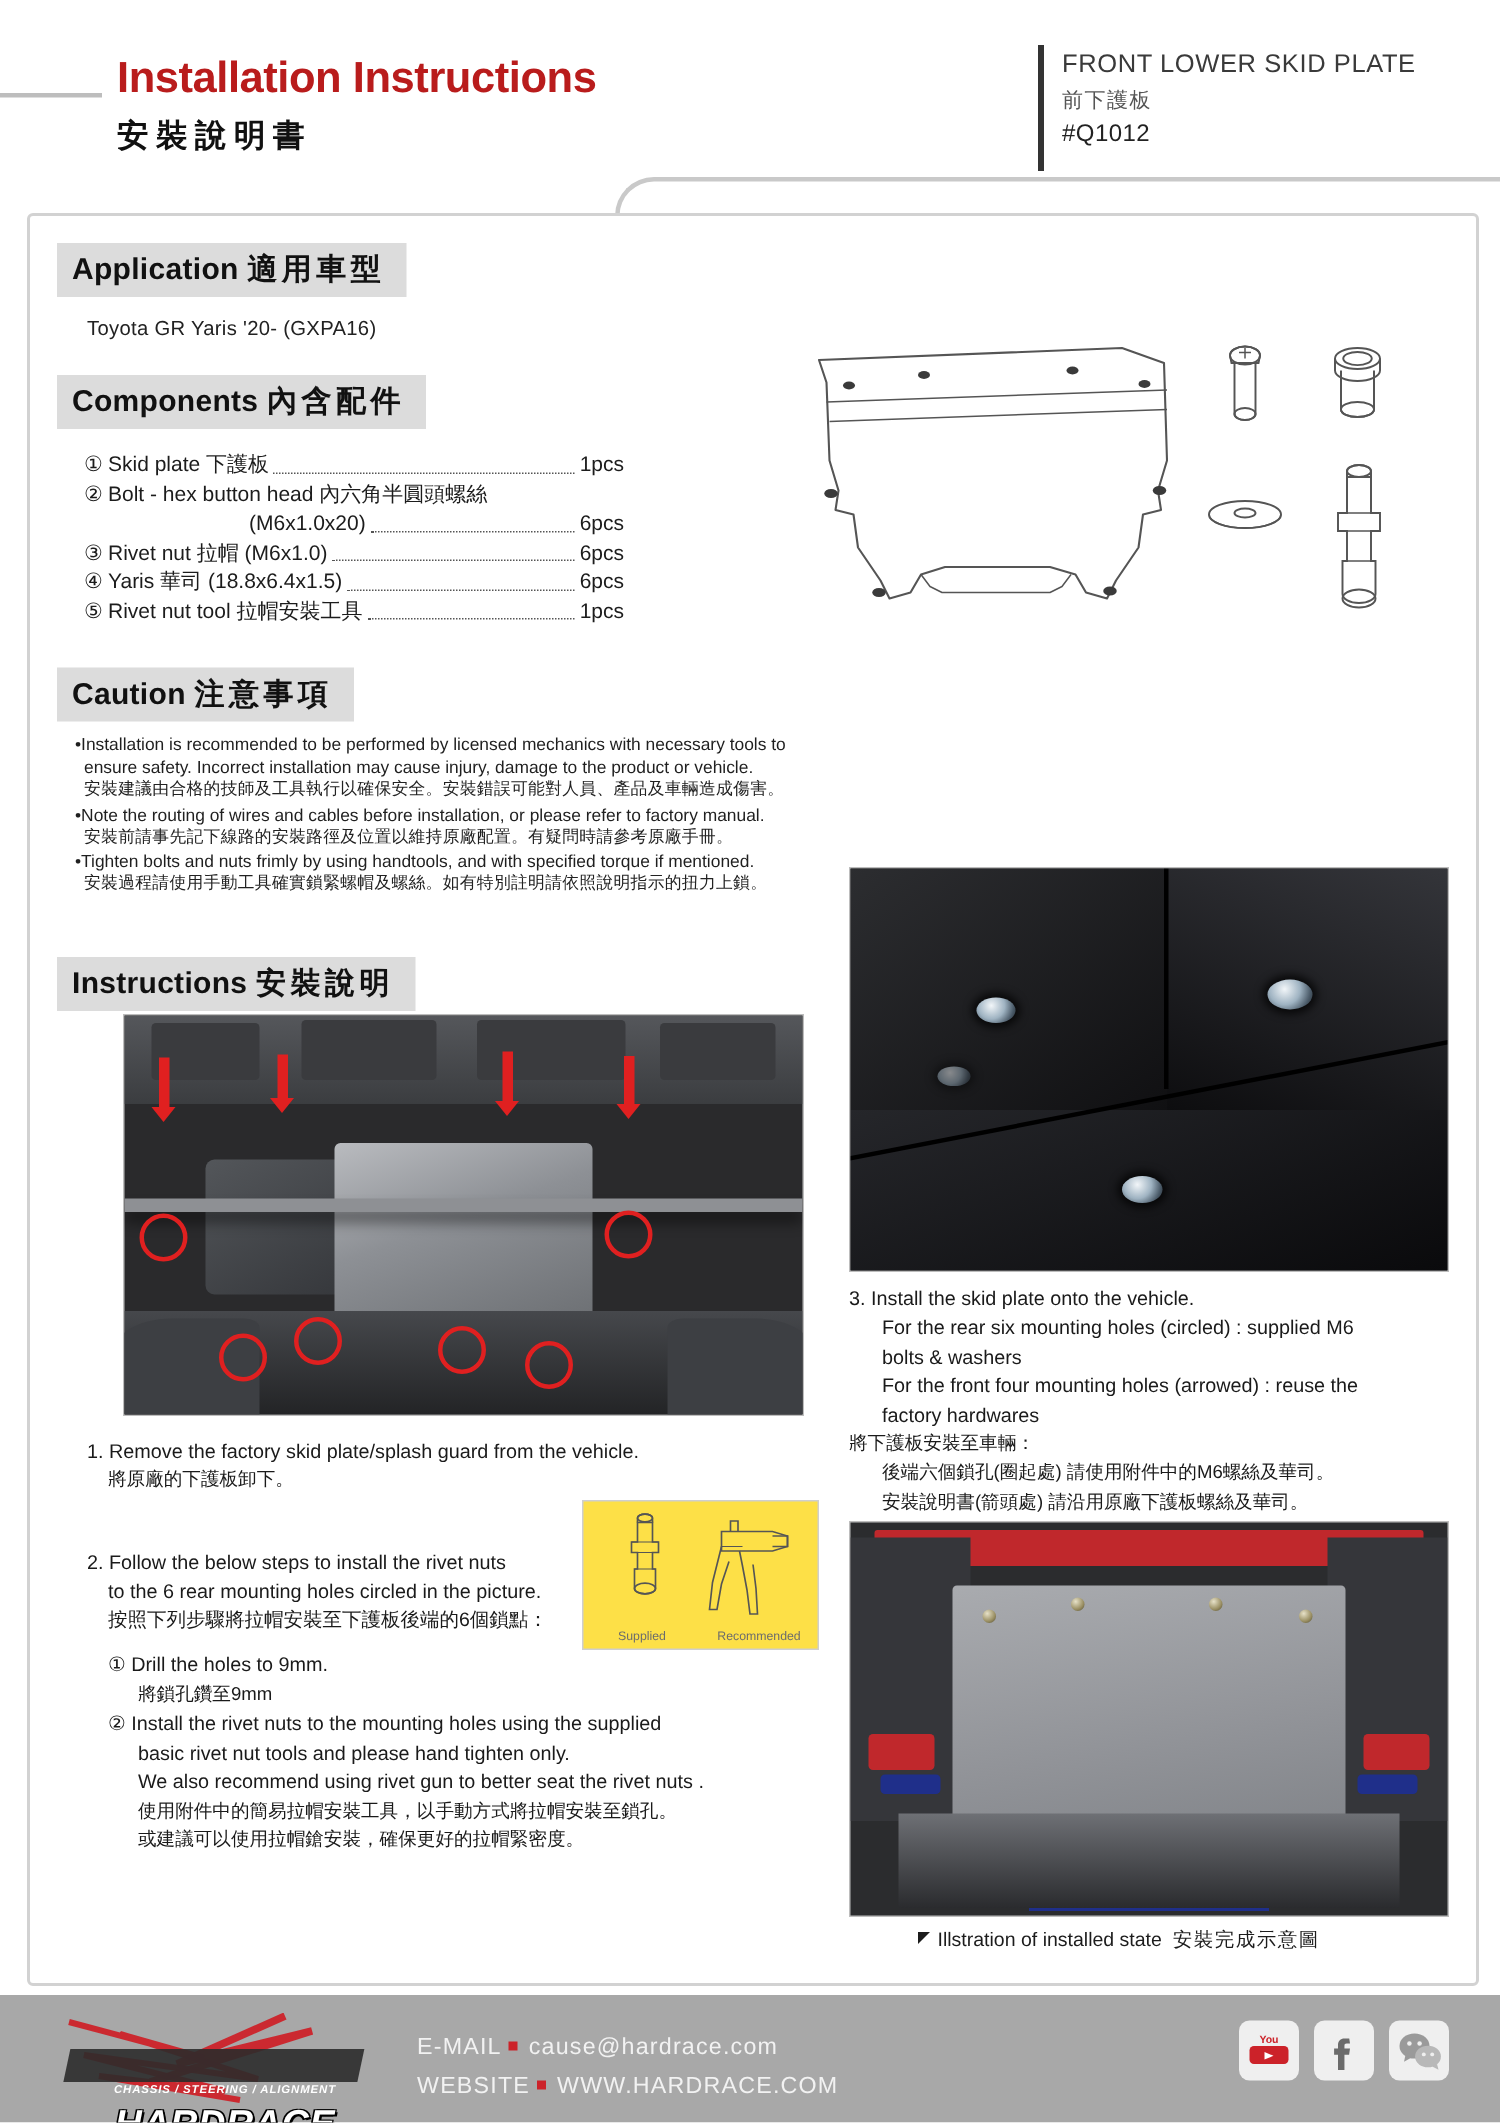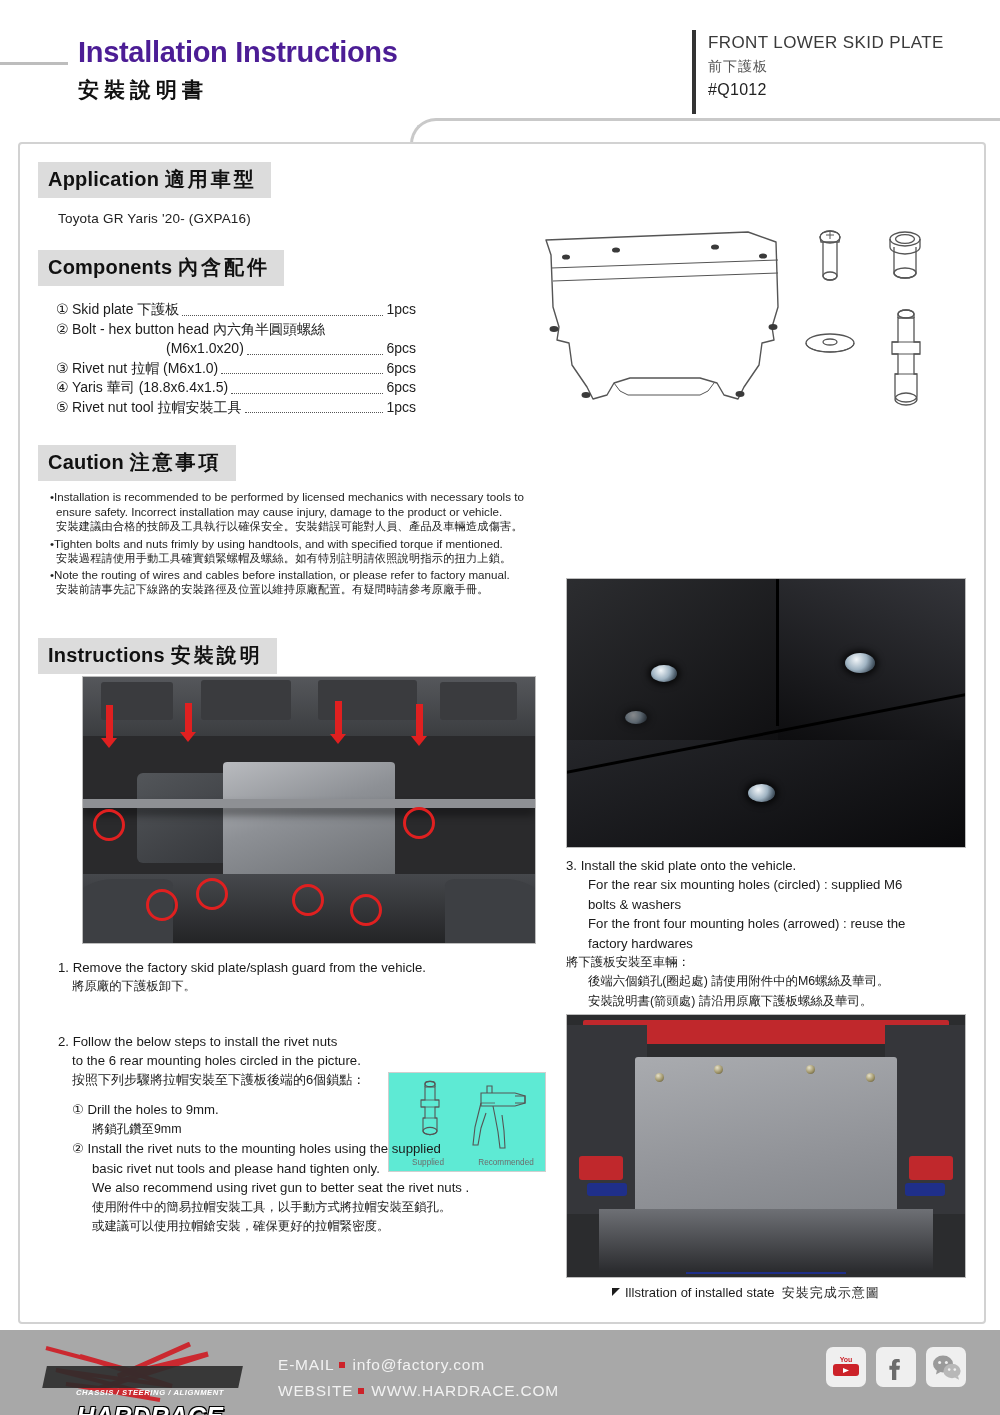--- a/index.html
+++ b/index.html
@@ -4,21 +4,21 @@
 <style>
   html,body{margin:0;padding:0;background:#ffffff;}
   body{
     width:1000px;height:1415px;position:relative;overflow:hidden;
     font-family:"Liberation Sans","DejaVu Sans",sans-serif;
     color:#1a1a1a;
   }
 
   
   #header{position:absolute;left:0;top:0;width:1000px;height:140px;}
-  #title-en{position:absolute;left:78px;top:36px;font-size:29px;font-weight:bold;letter-spacing:-0.3px;color:#4c1d95;}
+  #title-en{position:absolute;left:78px;top:36px;font-size:29px;font-weight:bold;letter-spacing:-0.3px;color:#b91c1c;}
   #title-zh{position:absolute;left:78px;top:76px;font-size:21px;font-weight:bold;letter-spacing:5px;color:#111;}
   #title-rule-left{position:absolute;left:0;top:62px;width:68px;height:3px;background:#bdbdbd;}
   #header-right{position:absolute;left:692px;top:30px;width:300px;padding-left:16px;}
   #header-bar{position:absolute;left:692px;top:30px;width:4px;height:84px;background:#333;}
   .hr-line{font-size:17px;color:#3a3a3a;line-height:1.55;letter-spacing:0.4px;}
   .hr-line.zh{font-size:14px;color:#555;letter-spacing:1px;}
   .hr-line.pn{font-size:16px;color:#222;letter-spacing:0.3px;font-weight:500;}
   #header-curve{position:absolute;left:410px;top:118px;width:590px;height:26px;
       border-top:3px solid #c9c9c9;border-left:3px solid #c9c9c9;border-top-left-radius:26px;}
 
@@ -77,22 +77,22 @@
   .arrow:after{content:"";position:absolute;left:-5px;bottom:-9px;width:0;height:0;
       border-left:8.5px solid transparent;border-right:8.5px solid transparent;border-top:10px solid #e02020;}
 
   #step1{position:absolute;left:58px;top:958px;width:480px;font-size:13.2px;line-height:19px;color:#1a1a1a;}
   #step1 .zh{padding-left:14px;font-size:12.4px;}
 
   #step2{position:absolute;left:58px;top:1032px;width:350px;font-size:13.2px;line-height:19px;color:#1a1a1a;}
   #step2 .l2{padding-left:14px;}
   #step2 .zh{padding-left:14px;font-size:13px;}
 
-  #tool-box{position:absolute;left:388px;top:1072px;width:156px;height:98px;
-      border:1.5px solid #cfcfcf;background:#5eead4;}
+  #tool-box{position:absolute;left:388px;top:1000px;width:156px;height:98px;
+      border:1.5px solid #cfcfcf;background:#fde047;}
   #tool-box .cap{position:absolute;bottom:4px;width:50%;text-align:center;font-size:8.2px;color:#6c6c6c;}
 
   #substeps{position:absolute;left:72px;top:1100px;width:470px;font-size:13.2px;line-height:19.5px;color:#1a1a1a;}
   #substeps .ln{padding-left:20px;text-indent:-20px;}
   #substeps .ind{padding-left:20px;}
   #substeps .zh{padding-left:20px;font-size:12.4px;}
 
   
   #photo2{position:absolute;left:566px;top:578px;width:398px;height:268px;
       background:#0f0f10;border:1px solid #bdbdbd;overflow:hidden;}
@@ -261,26 +261,26 @@
 <div class="sect" id="sect-caution">
   <span>Caution</span>
   <span class="zh">注意事項</span>
 </div>
 <div id="caution-list">
   <div class="caution-item">
     <span class="en">Installation is recommended to be performed by licensed mechanics with necessary tools to ensure safety. Incorrect installation may cause injury, damage to the product or vehicle.</span>
     <span class="zh">安裝建議由合格的技師及工具執行以確保安全。安裝錯誤可能對人員、產品及車輛造成傷害。</span>
   </div>
   <div class="caution-item">
+    <span class="en">Note the routing of wires and cables before installation, or please refer to factory manual.</span>
+    <span class="zh">安裝前請事先記下線路的安裝路徑及位置以維持原廠配置。有疑問時請參考原廠手冊。</span>
+  </div>
+  <div class="caution-item">
     <span class="en">Tighten bolts and nuts frimly by using handtools, and with specified torque if mentioned.</span>
     <span class="zh">安裝過程請使用手動工具確實鎖緊螺帽及螺絲。如有特別註明請依照說明指示的扭力上鎖。</span>
-  </div>
-  <div class="caution-item">
-    <span class="en">Note the routing of wires and cables before installation, or please refer to factory manual.</span>
-    <span class="zh">安裝前請事先記下線路的安裝路徑及位置以維持原廠配置。有疑問時請參考原廠手冊。</span>
   </div>
 </div>
 
 <div class="sect" id="sect-instr">
   <span>Instructions</span>
   <span class="zh">安裝說明</span>
 </div>
 
 <div id="photo1">
   <div class="darkband"></div>
@@ -414,21 +414,21 @@
       <path d="M6 6 L96 30 L40 14 L132 44 L16 28 L110 52 L26 42 L120 58" stroke="#cc2229" stroke-width="4" fill="none" opacity="0.95"></path>
       <path d="M150 2 L78 34 L168 12 L60 46" stroke="#cc2229" stroke-width="5" fill="none" opacity="0.95"></path>
       <rect x="12" y="24" width="196" height="22" fill="#2b2b2b" transform="skewX(-12)" opacity="0.9"></rect>
     </svg>
     <div class="word">HARDRACE</div>
     <div class="tag">CHASSIS / STEERING / ALIGNMENT</div>
   </div>
 
   <div id="contact">
     <div>
-      <span>E-MAIL</span><span class="sq"></span><span>info@factory.com</span>
+      <span>E-MAIL</span><span class="sq"></span><span>cause@hardrace.com</span>
     </div>
     <div>
       <span>WEBSITE</span><span class="sq"></span><span>WWW.HARDRACE.COM</span>
     </div>
   </div>
 </div>
 
 <div id="socials">
   <div class="soc s0">
     <svg width="40" height="40" viewBox="0 0 40 40">

